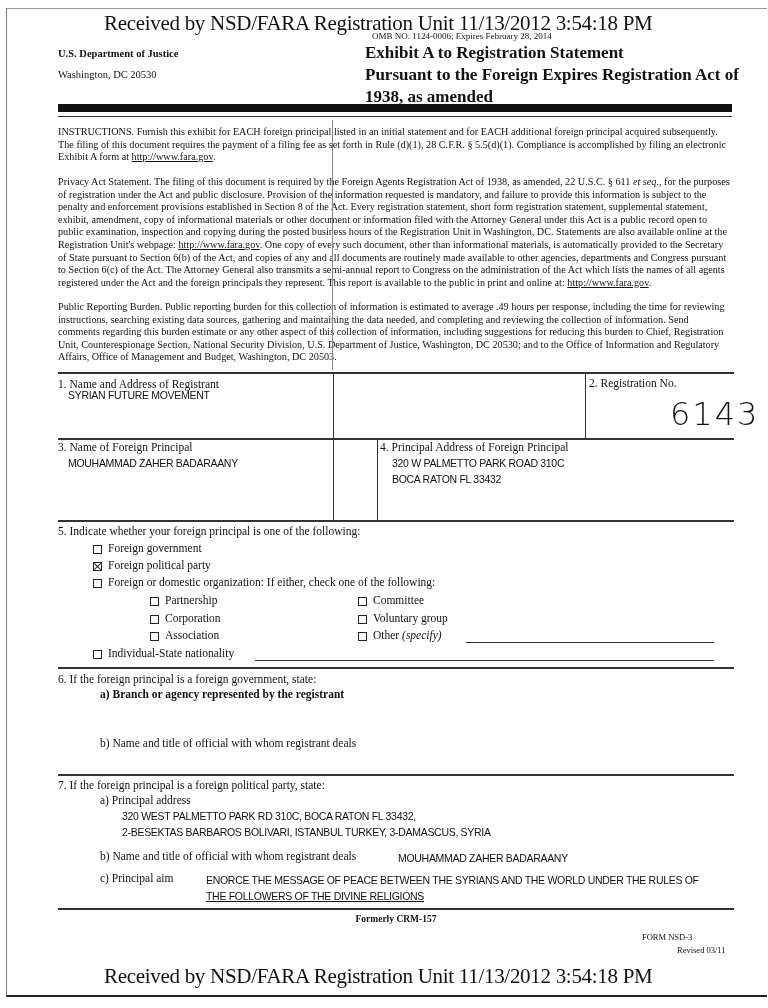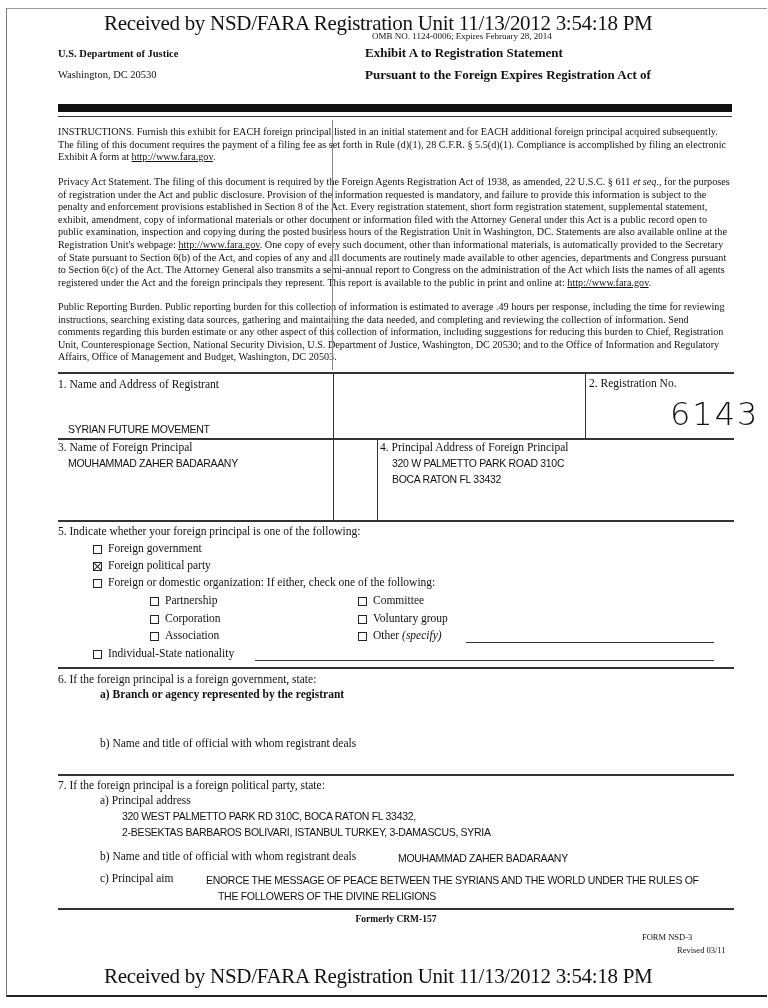--- a/index.html
+++ b/index.html
@@ -9,21 +9,21 @@
   }
   .page-frame {
     position: absolute; left: 6px; top: 8px; width: 760px; height: 986px;
     border-left: 1px solid #777; border-top: 1px solid #999; border-bottom: 2px solid #222;
   }
   .abs { position: absolute; }
   .stamp { font-size: 21px; letter-spacing: -0.3px; white-space: nowrap; }
   .omb { font-size: 9px; white-space: nowrap; }
   .doj { font-size: 10.5px; font-weight: bold; }
   .dc { font-size: 10.5px; }
-  .exh { font-size: 13px; font-weight: bold; line-height: 22px; }
+  .exh { font-size: 17px; font-weight: bold; line-height: 22px; }
   .thickbar { left: 58px; top: 104px; width: 674px; height: 8px; background: #111; }
   .thinbar { left: 58px; top: 116px; width: 674px; height: 1px; background: #333; }
   .para { left: 58px; width: 675px; font-size: 10.2px; line-height: 12.6px; text-align: left; }
   .para a { color: #111; text-decoration: underline; }
   .hline { height: 2px; background: #333; }
   .vline { width: 1px; background: #333; }
   .label { font-size: 11.5px; white-space: nowrap; }
   .fill { font-family: "Liberation Sans", sans-serif; font-size: 10.5px; letter-spacing: -0.3px; white-space: nowrap; }
   .handnum { font-family: "DejaVu Sans", sans-serif; font-size: 32px; font-weight: 200; letter-spacing: 2px; }
   .cb { display: inline-block; width: 9px; height: 9px; border: 1px solid #222; box-sizing: border-box; position: relative; vertical-align: middle; }
@@ -44,41 +44,42 @@
 <div class="page-frame"></div>
 
 <div class="abs stamp" style="left:104px; top:11px;">Received by NSD/FARA Registration Unit   11/13/2012   3:54:18 PM</div>
 <div class="abs omb" style="left:372px; top:31px;">OMB NO. 1124-0006; Expires February 28, 2014</div>
 
 <div class="abs doj" style="left:58px; top:48px;">U.S. Department of Justice</div>
 <div class="abs dc" style="left:58px; top:69px;">Washington, DC 20530</div>
 <div class="abs exh" style="left:365px; top:42px;">
   <div>Exhibit A to Registration Statement</div>
   <div>Pursuant to the Foreign Expires Registration Act of</div>
+  <div>1938, as amended</div>
 </div>
 <div class="abs thickbar"></div>
 <div class="abs thinbar"></div>
 
 <div class="abs para" style="top:126px;">
   <span>INSTRUCTIONS.  Furnish this exhibit for EACH foreign principal listed in an initial statement and for EACH additional foreign principal acquired subsequently.  The filing of this document requires the payment of a filing fee as set forth in Rule (d)(1), 28 C.F.R. § 5.5(d)(1).  Compliance is accomplished by filing an electronic Exhibit A form at </span><a>http://www.fara.gov</a><span>.</span>
 </div>
 
 <div class="abs para" style="top:176px;">
   <span>Privacy Act Statement.  The filing of this document is required by the Foreign Agents Registration Act of 1938, as amended, 22 U.S.C. § 611 </span><i>et seq.</i><span>, for the purposes of registration under the Act and public disclosure.  Provision of the information requested is mandatory, and failure to provide this information is subject to the penalty and enforcement provisions established in Section 8 of the Act.  Every registration statement, short form registration statement, supplemental statement, exhibit, amendment, copy of informational materials or other document or information filed with the Attorney General under this Act is a public record open to public examination, inspection and copying during the posted business hours of the Registration Unit in Washington, DC.  Statements are also available online at the Registration Unit's webpage: </span><a>http://www.fara.gov</a><span>. One copy of every such document, other than informational materials, is automatically provided to the Secretary of State pursuant to Section 6(b) of the Act, and copies of any and all documents are routinely made available to other agencies, departments and Congress pursuant to Section 6(c) of the Act.  The Attorney General also transmits a semi-annual report to Congress on the administration of the Act which lists the names of all agents registered under the Act and the foreign principals they represent.  This report is available to the public in print and online at: </span><a>http://www.fara.gov</a><span>.</span>
 </div>
 
 <div class="abs para" style="top:301px;">Public Reporting Burden.  Public reporting burden for this collection of information is estimated to average .49 hours per response, including the time for reviewing instructions, searching existing data sources, gathering and maintaining the data needed, and completing and reviewing the collection of information.  Send comments regarding this burden estimate or any other aspect of this collection of information, including suggestions for reducing this burden to Chief, Registration Unit, Counterespionage Section, National Security Division, U.S. Department of Justice, Washington, DC 20530; and to the Office of Information and Regulatory Affairs, Office of Management and Budget, Washington, DC 20503.</div>
 
 <div class="abs" style="left:332px; top:120px; width:1px; height:250px; background:#888;"></div>
 
 <div class="abs hline" style="left:58px; top:372px; width:676px;"></div>
 <div class="abs vline" style="left:333px; top:372px; height:148px;"></div>
 <div class="abs vline" style="left:585px; top:372px; height:66px;"></div>
 <div class="abs label" style="left:58px; top:378px;">1.  Name and Address of Registrant</div>
-<div class="abs fill" style="left:68px; top:423px;">SYRIAN FUTURE MOVEMENT</div>
+<div class="abs fill" style="left:68px; top:389px;">SYRIAN FUTURE MOVEMENT</div>
 <div class="abs label" style="left:589px; top:377px;">2.  Registration No.</div>
 <div class="abs handnum" style="left:630px; top:395px;margin-left:40px;">6143</div>
 
 <div class="abs hline" style="left:58px; top:438px; width:676px;"></div>
 <div class="abs vline" style="left:377px; top:438px; height:82px;"></div>
 <div class="abs label" style="left:58px; top:441px;">3.  Name of Foreign Principal</div>
 <div class="abs fill" style="left:68px; top:457px;">MOUHAMMAD ZAHER BADARAANY</div>
 <div class="abs label" style="left:380px; top:441px;">4.  Principal Address of Foreign Principal</div>
 <div class="abs fill" style="left:392px; top:457px;">320 W PALMETTO PARK ROAD 310C</div>
 <div class="abs fill" style="left:392px; top:473px;">BOCA RATON FL 33432</div>
@@ -129,21 +130,21 @@
 
 <div class="abs hline" style="left:58px; top:774px; width:676px;"></div>
 <div class="abs label" style="left:58px; top:779px;">7.  If the foreign principal is a foreign political party, state:</div>
 <div class="abs label" style="left:100px; top:794px;">a)   Principal address</div>
 <div class="abs fill" style="left:122px; top:810px;">320 WEST PALMETTO PARK RD 310C, BOCA RATON FL 33432,</div>
 <div class="abs fill" style="left:122px; top:826px;">2-BESEKTAS BARBAROS BOLIVARI, ISTANBUL TURKEY, 3-DAMASCUS, SYRIA</div>
 <div class="abs label" style="left:100px; top:850px;">b)   Name and title of official with whom registrant deals</div>
 <div class="abs fill" style="left:398px; top:852px;">MOUHAMMAD ZAHER BADARAANY</div>
 <div class="abs label" style="left:100px; top:872px;">c)   Principal aim</div>
 <div class="abs fill" style="left:206px; top:874px;">ENORCE THE MESSAGE OF PEACE BETWEEN THE SYRIANS AND THE WORLD UNDER THE RULES OF</div>
-<div class="abs fill" style="left:218px; top:890px;">THE FOLLOWERS OF THE DIVINE RELIGIONS</div>
+<div class="abs fill" style="left:206px; top:890px;text-decoration:underline;">THE FOLLOWERS OF THE DIVINE RELIGIONS</div>
 
 <div class="abs hline" style="left:58px; top:908px; width:676px;"></div>
 <div class="abs" style="left:58px; top:914px; width:676px; font-size:9.5px; font-weight:bold;">
   <div class="center">Formerly CRM-157</div>
 </div>
 <div class="abs small" style="left:642px; top:932px;">FORM NSD-3</div>
 <div class="abs small" style="left:677px; top:945px;">Revised 03/11</div>
 
 <div class="abs stamp" style="left:104px; top:964px;">Received by NSD/FARA Registration Unit   11/13/2012   3:54:18 PM</div>
 

